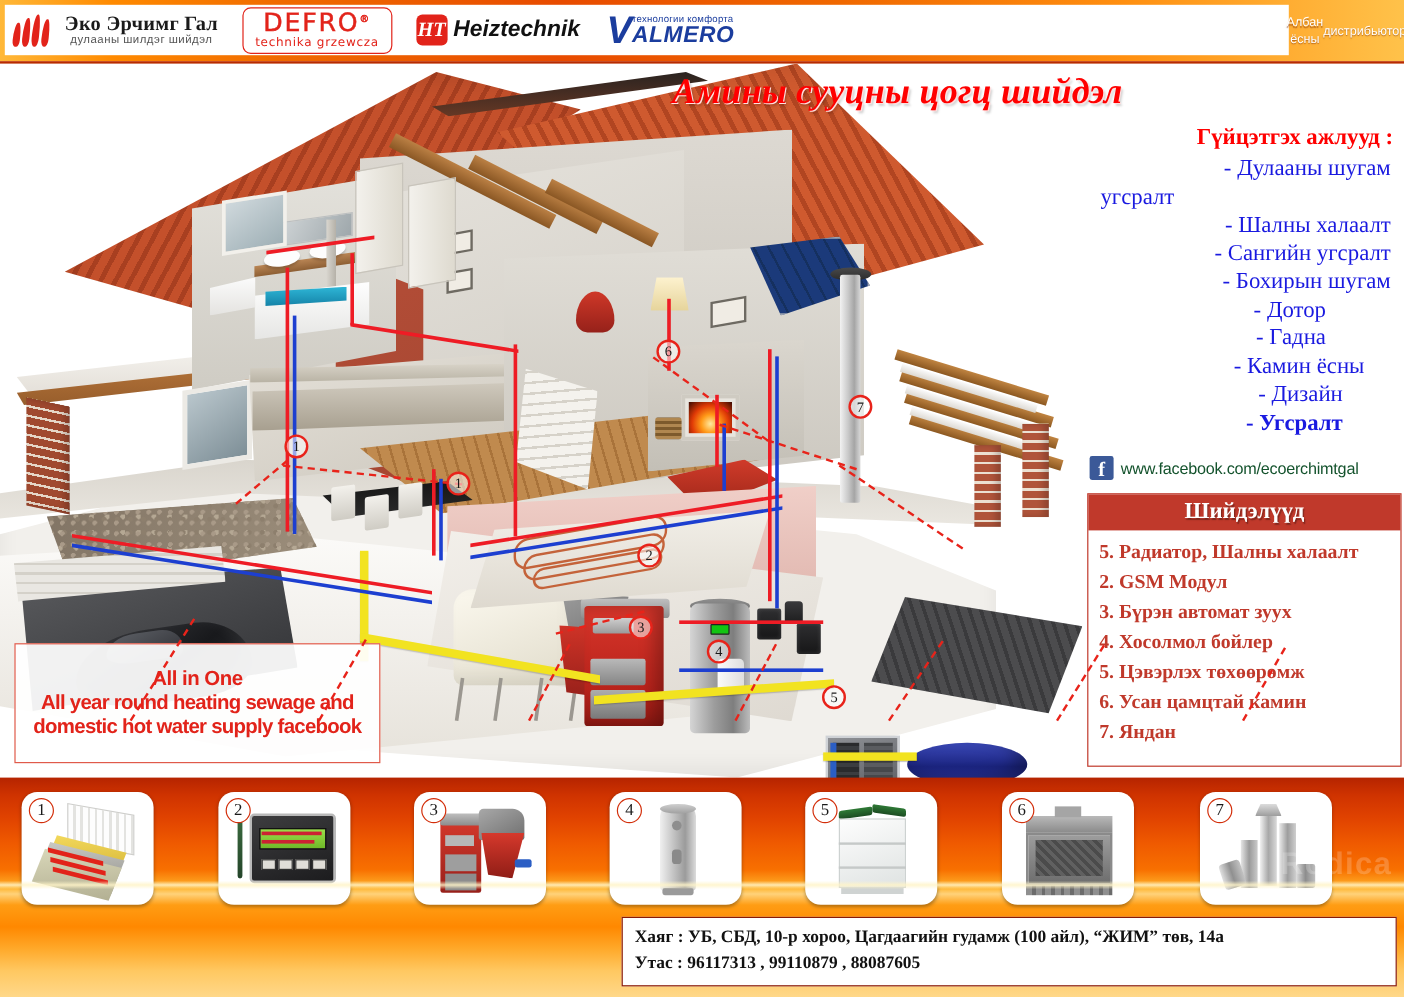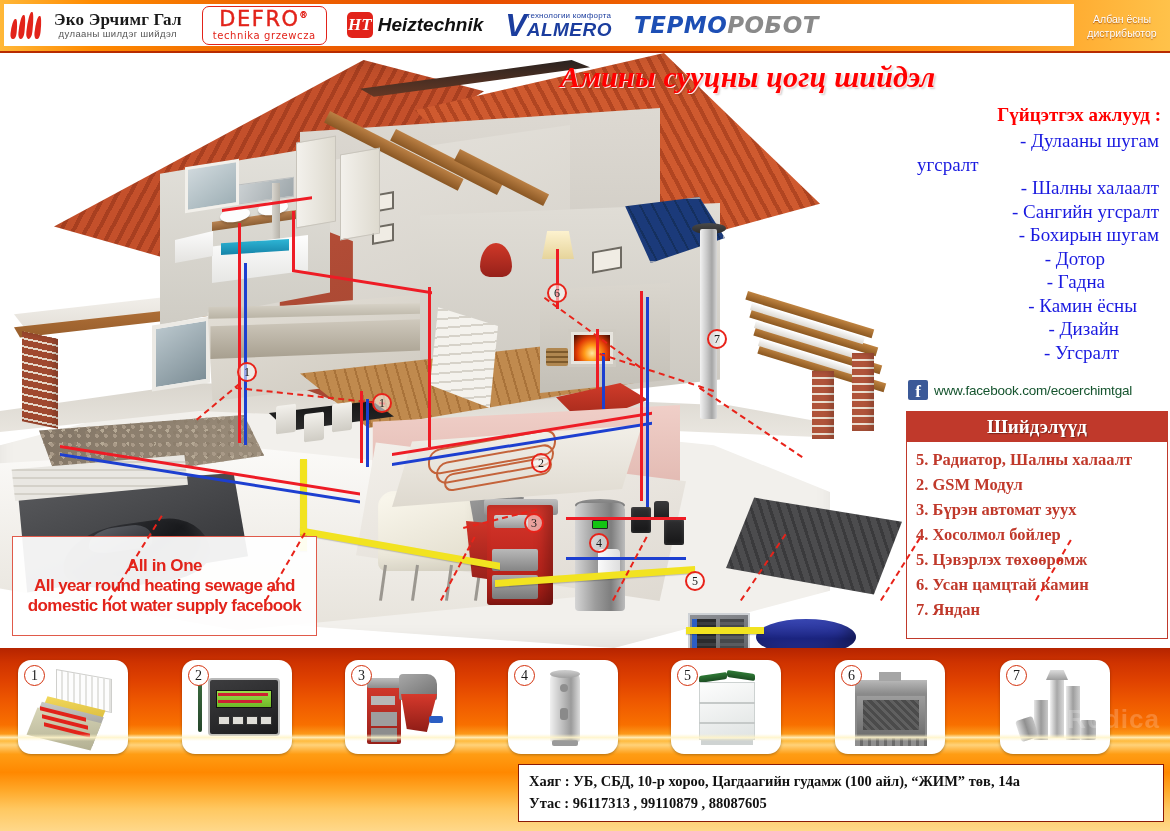--- a/index.html
+++ b/index.html
@@ -83,21 +83,21 @@
     font-family: "Liberation Sans", sans-serif; font-weight: bold; font-style: italic;
     font-size: 19px; color: #1b3d9e; line-height: 1; letter-spacing: .5px;
   }
 
   .termo-cell { margin-left: 22px; font-weight: bold; font-style: italic; font-size: 23px; letter-spacing: .5px;}
   .termo-a { color: #1d4fb5; font-family:"DejaVu Sans",sans-serif; }
   .termo-b { color: #8a8a8a; font-family:"DejaVu Sans",sans-serif; }
 
   .distrib {
     position: absolute; right: 0; top: 0; width: 96px; height: 53px;
-    display: flex; flex-direction: column; align-items: center; justify-content: center;
+    display: flex; flex-direction: row; align-items: center; justify-content: center;
     color: #ffffff; font-size: 10.5px; line-height: 1.25; text-align: center;
     text-shadow: 0 1px 1px rgba(120,40,0,.6);
   }
 
   
   .main-title {
     position: absolute; left: 560px; top: 60px; width: 470px;
     font-family: "Liberation Serif", serif; font-weight: bold; font-style: italic;
     font-size: 30px; color: #ff0000; letter-spacing: .2px; white-space: nowrap;
     text-shadow: 1px 1px 0 #ffdede, 2px 2px 2px rgba(0,0,0,.18);
@@ -612,23 +612,20 @@
       </div>
 
       <div class="valmero-cell">
         <div class="valmero-v">V</div>
         <div class="valmero-right">
           <div class="valmero-top">технологии комфорта</div>
           <div class="valmero-main">ALMERO</div>
         </div>
       </div>
 
-      <div class="termo-cell">
-        <span class="termo-a">ТЕРМО</span><span class="termo-b">РОБОТ</span>
-      </div>
     </div>
 
     <div class="distrib">
       <div>Албан ёсны</div>
       <div>дистрибьютор</div>
     </div>
   </div>
 
   <div class="house">
 
@@ -804,21 +801,21 @@
     <div class="works-title">Гүйцэтгэх ажлууд :</div>
     <div class="works-item">- Дулааны шугам</div>
     <div class="works-item" style="text-align:left; padding-left:12px;">угсралт</div>
     <div class="works-item">- Шалны халаалт</div>
     <div class="works-item">- Сангийн угсралт</div>
     <div class="works-item">- Бохирын шугам</div>
     <div class="works-item" style="padding-right:62px;">- Дотор</div>
     <div class="works-item" style="padding-right:62px;">- Гадна</div>
     <div class="works-item" style="padding-right:30px;">- Камин ёсны</div>
     <div class="works-item" style="padding-right:48px;">- Дизайн</div>
-    <div class="works-item" style="padding-right:48px;">- Угсралт</div>
+    <div class="works-item" style="padding-right:48px;font-weight:bold;">- Угсралт</div>
   </div>
 
   <div class="fb-row">
     <div class="fb-icon">f</div>
     <div class="fb-url">www.facebook.com/ecoerchimtgal</div>
   </div>
 
   <div class="sol-box">
     <div class="sol-head">Шийдэлүүд</div>
     <div class="sol-list">

